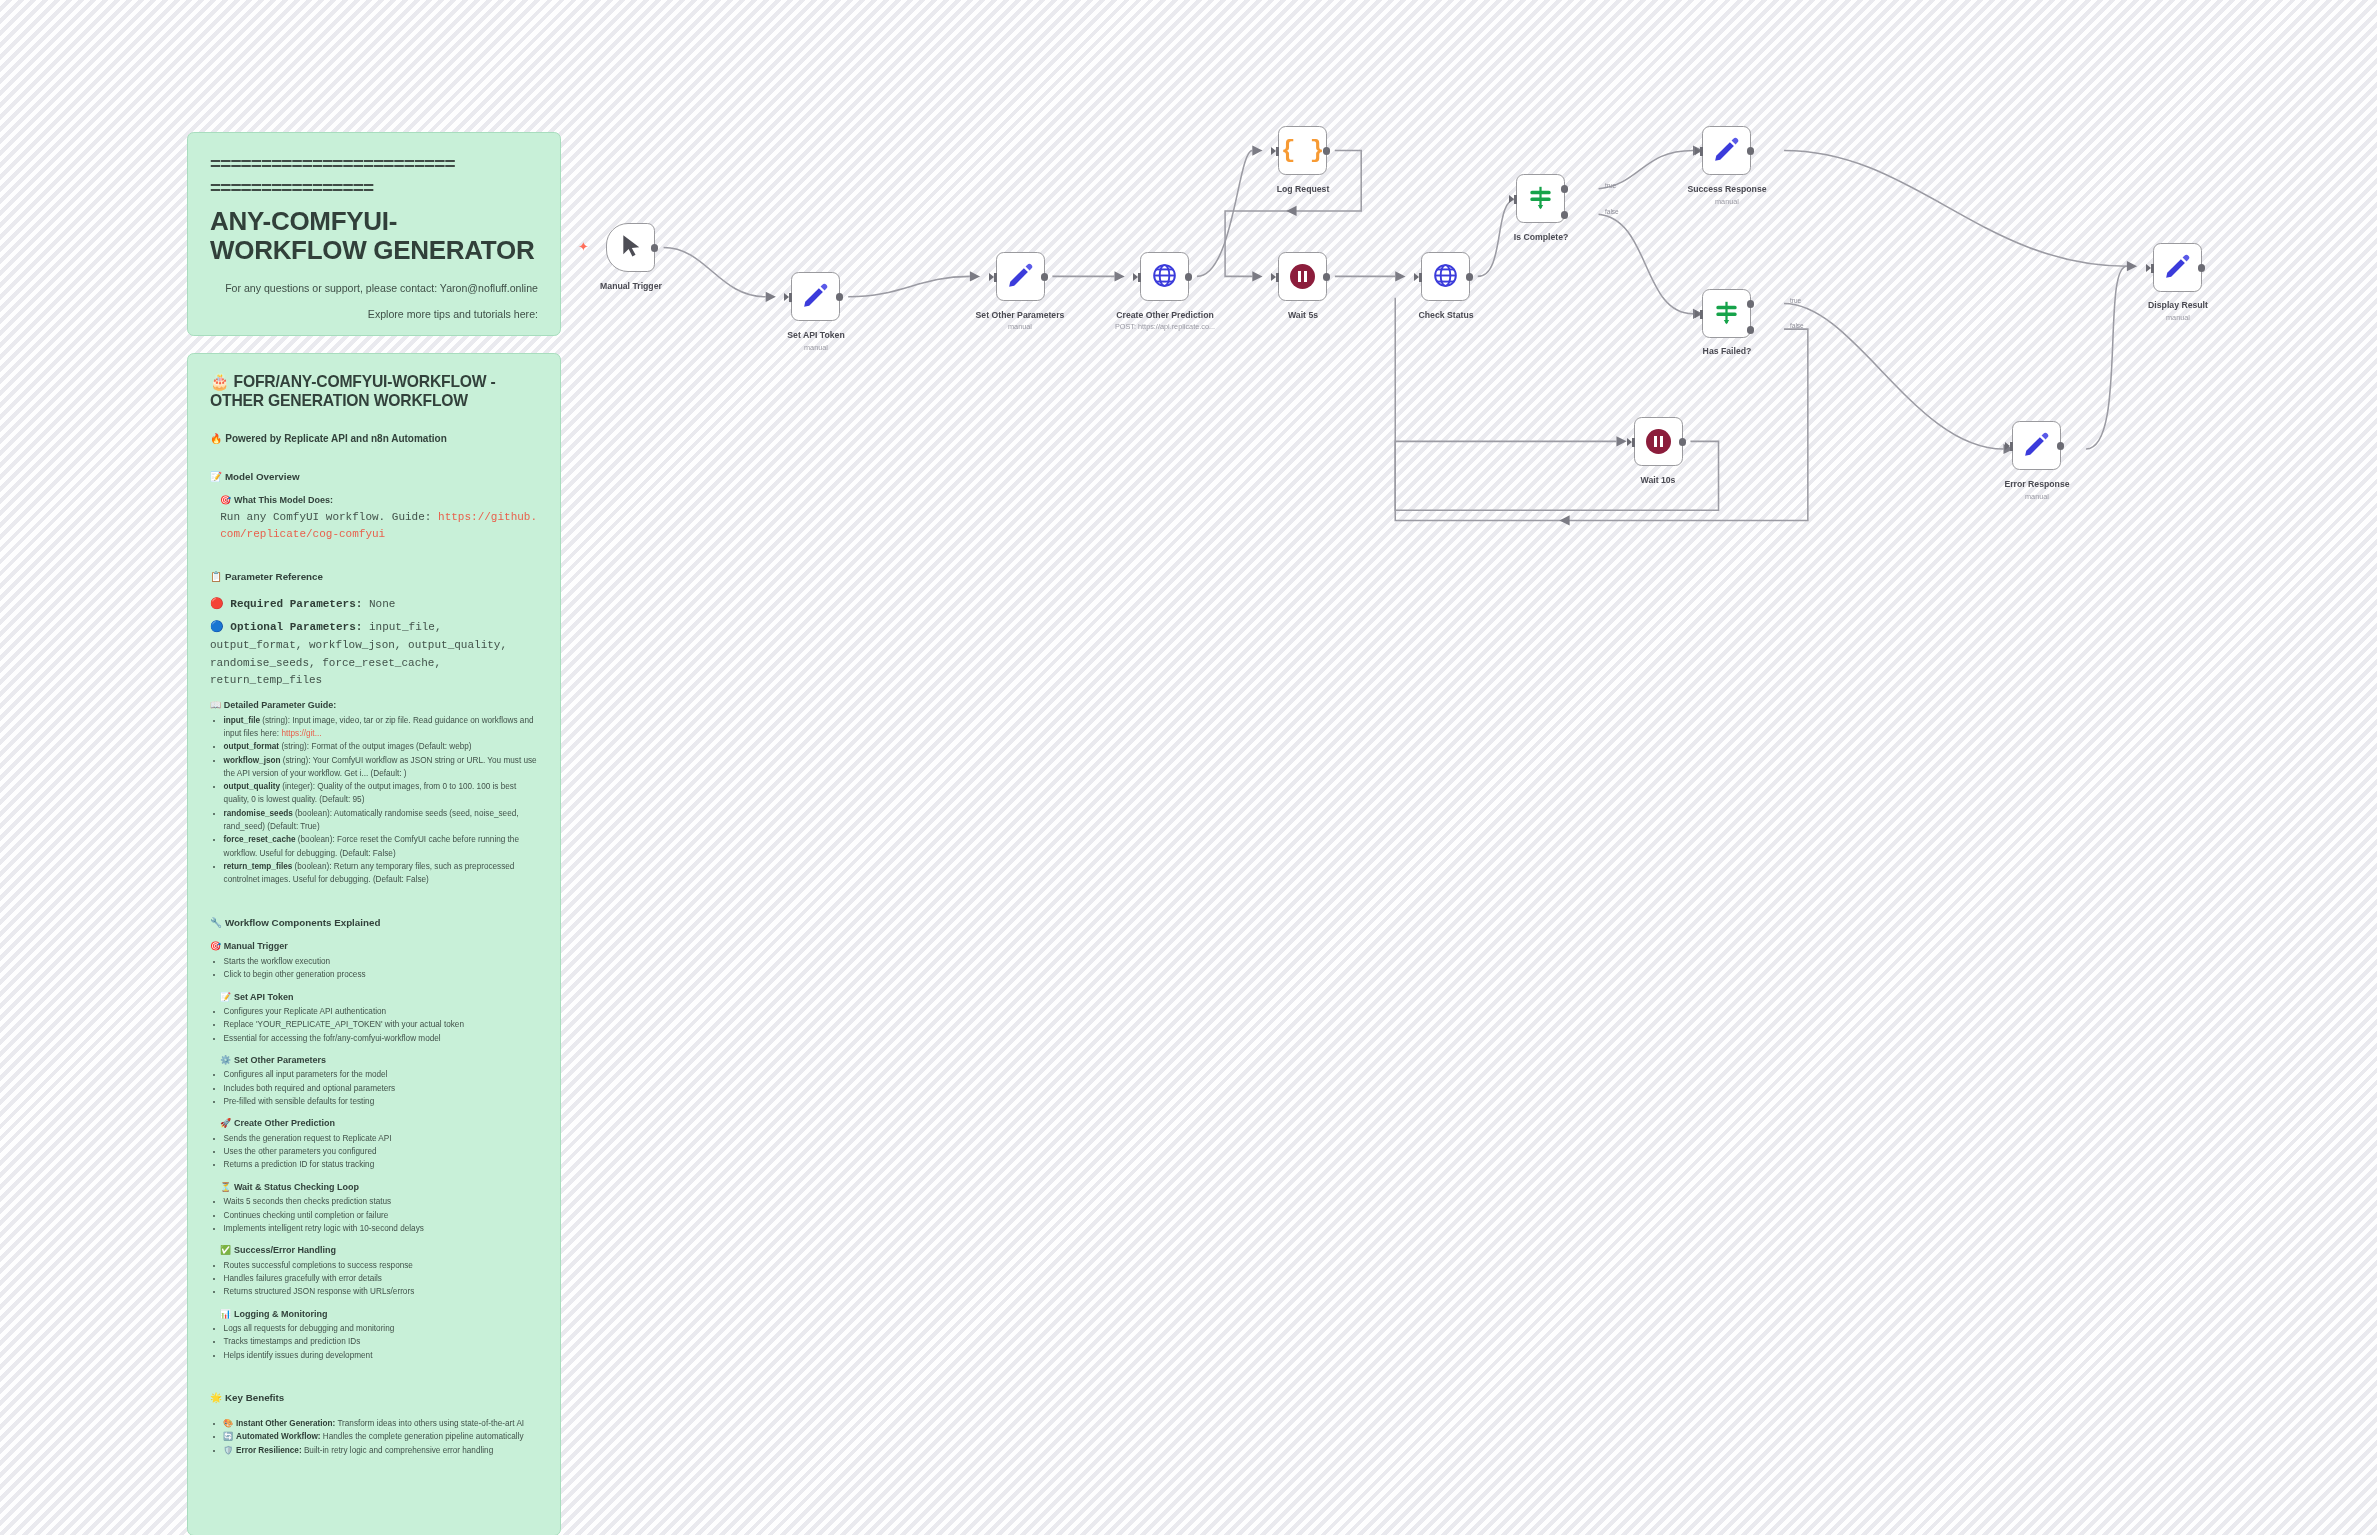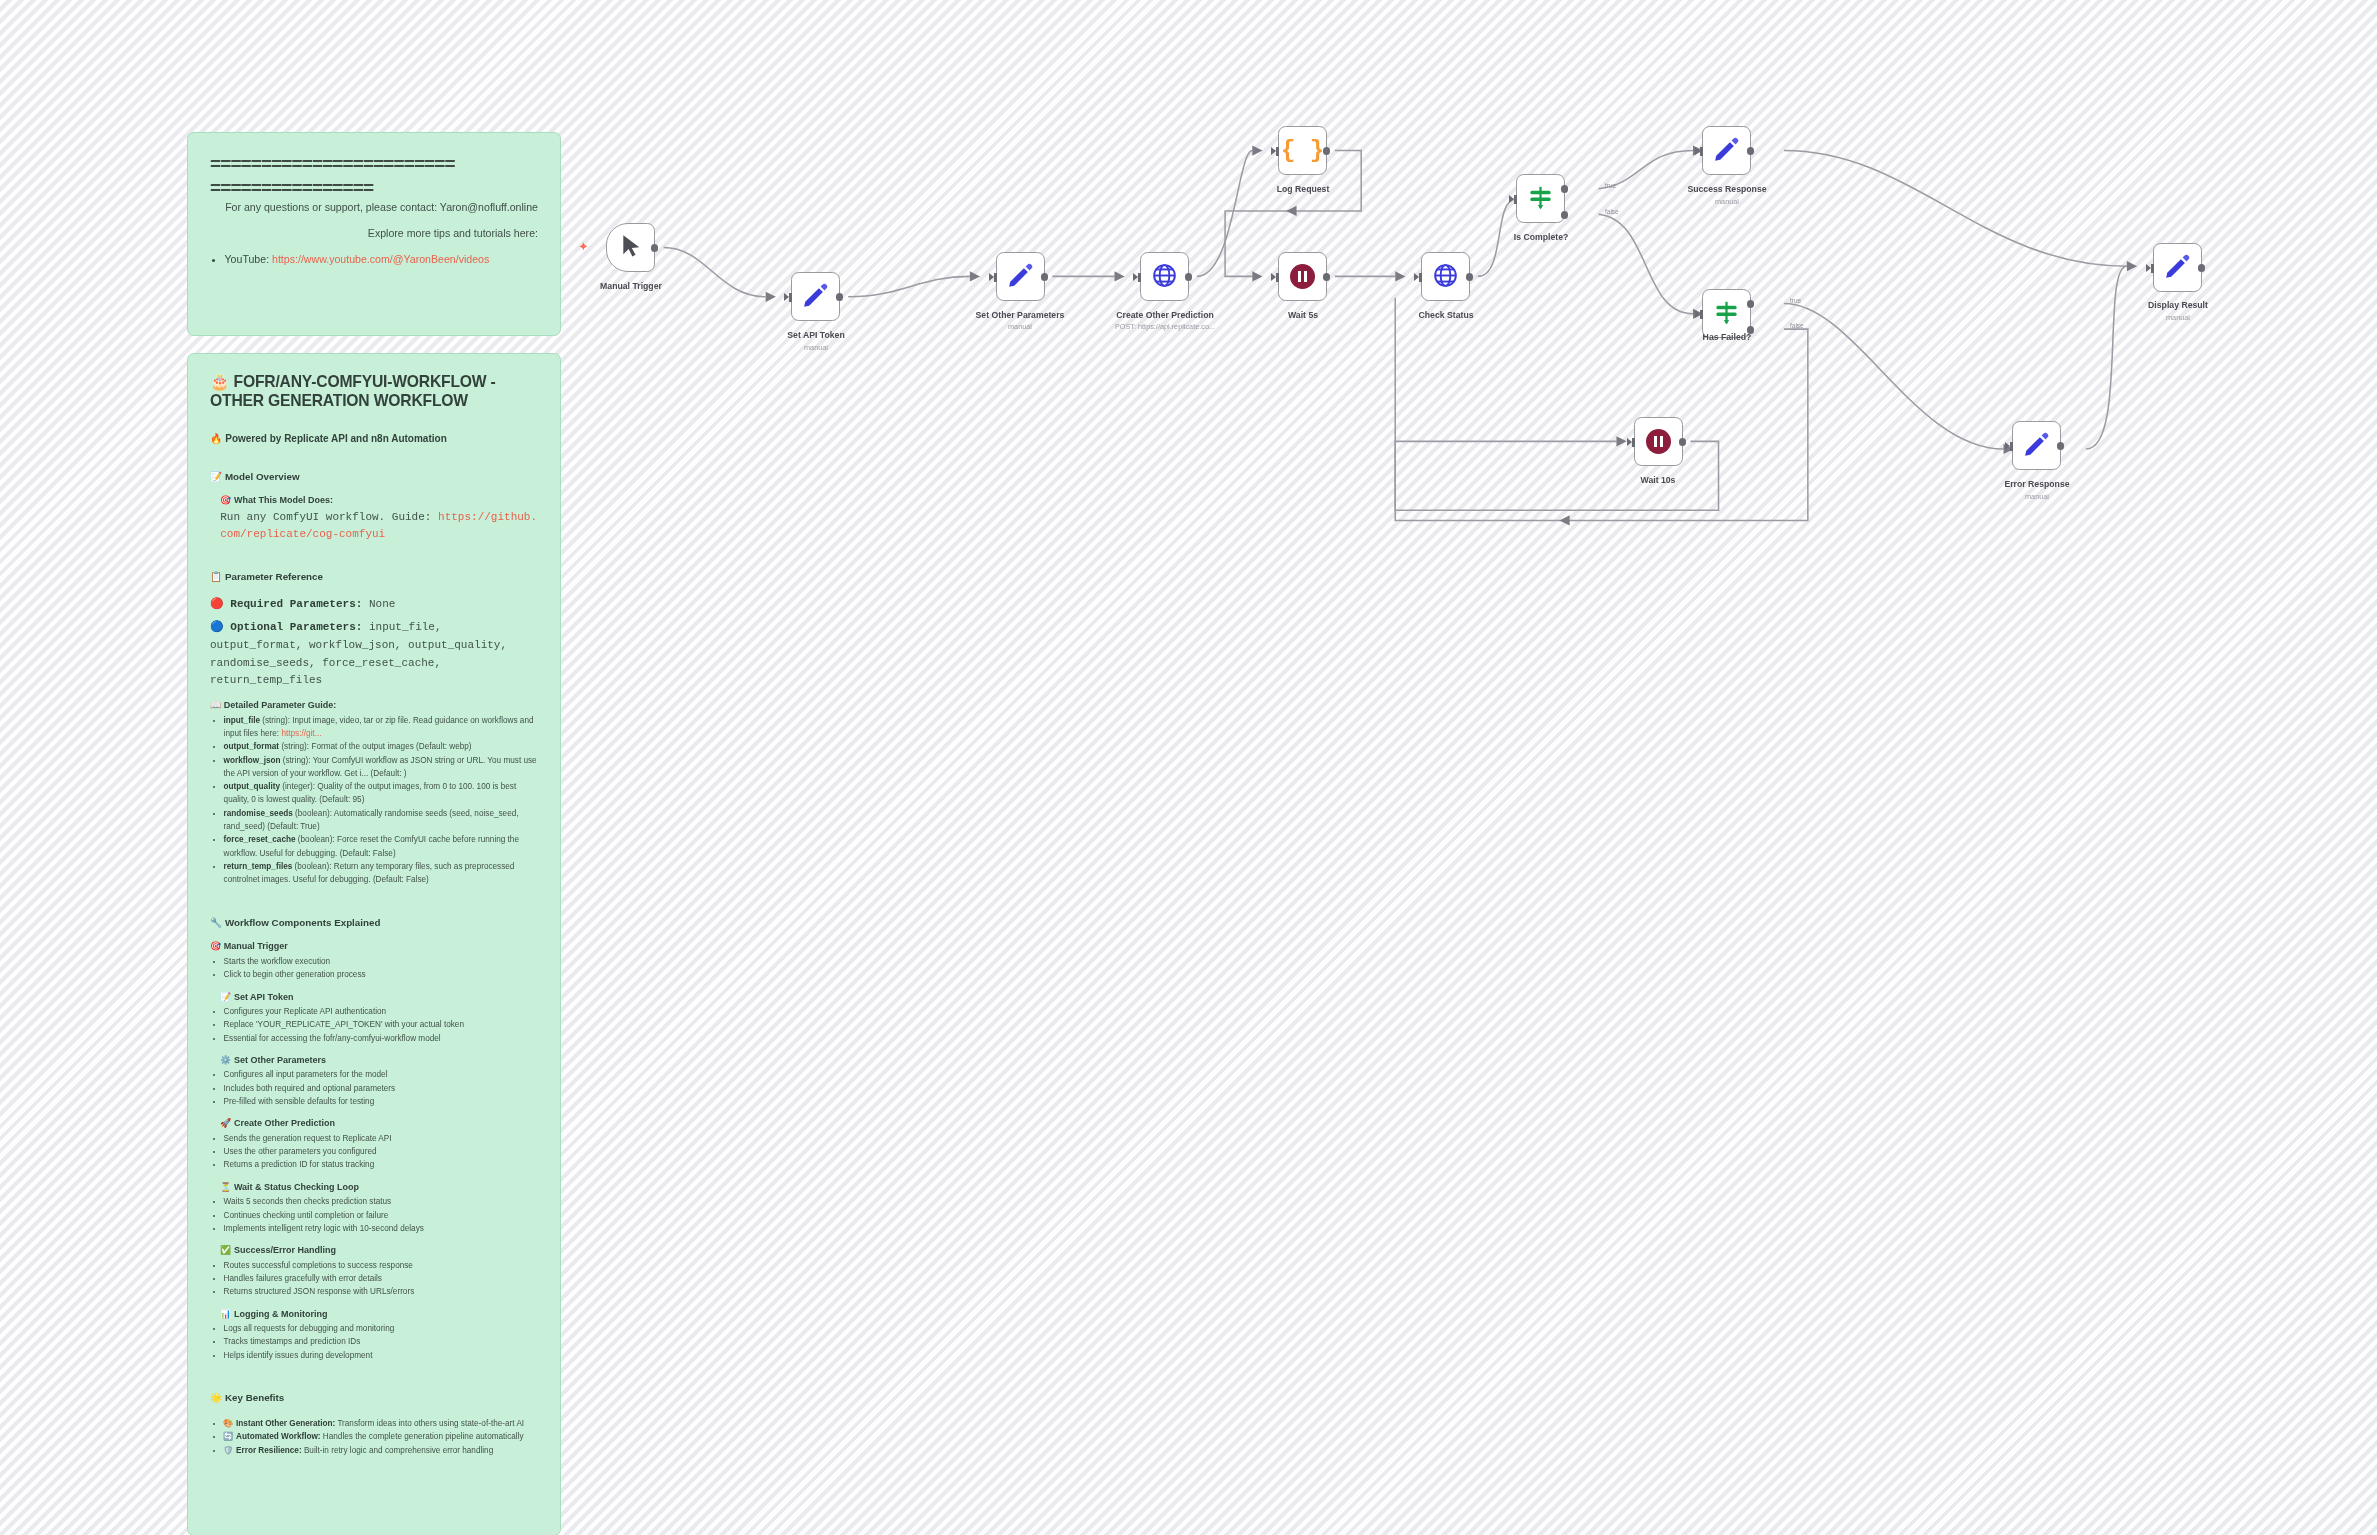--- a/index.html
+++ b/index.html
@@ -217,20 +217,21 @@
     <path class="edge" d="M 2097 177 C 2250 177 2330 313 2500 313"></path>
     <polygon class="arrow" points="2500,307 2512,313 2500,319"></polygon>
 
     <path class="edge" d="M 2452 528 C 2500 528 2470 313 2500 313"></path>
   </svg>
 
   <div class="sticky" id="sticky-header">
     <div class="sticky-inner">
       <div class="eq-rule">========================</div>
       <div class="eq-rule">================</div>
+      <div class="note-title">ANY-COMFYUI-WORKFLOW GENERATOR</div>
       <p class="note-p">For any questions or support, please contact: Yaron@nofluff.online</p>
       <p class="note-p">Explore more tips and tutorials here:</p>
       <ul class="note-ul">
         <li><span>YouTube: </span><a class="link" href="#">https://www.youtube.com/@YaronBeen/videos</a></li>
       </ul>
     </div>
   </div>
 
   <div class="sticky" id="sticky-docs">
     <div class="sticky-inner">
@@ -470,21 +471,21 @@
         <rect x="11" y="2.5" width="2" height="19" fill="#16a34a"></rect>
         <polygon points="12,22.5 9.6,18.6 14.4,18.6" fill="#16a34a"></polygon>
       </svg>
     </span>
     <div class="port-in" style="left:-7.7px; top:20.4px;"></div>
     <div class="port" style="right:-4.3px; top:10.2px;"></div>
     <div class="port" style="right:-4.3px; top:36px;"></div>
   </div>
   <div class="port-lbl" style="left:1790px; top:297px;">true</div>
   <div class="port-lbl" style="left:1790px; top:322px;">false</div>
-  <div class="node-label" style="left:1727px; top:332px;">Has Failed?</div>
+  <div class="node-label" style="left:1727px; top:346px;">Has Failed?</div>
 
   <div class="node" style="left:1634px; top:417px;">
     <span class="ic-wait">
         <i></i>
         <i></i>
       </span>
     <div class="port-in" style="left:-7.7px; top:20.4px;"></div>
     <div class="port" style="right:-4.3px; top:20.4px;"></div>
   </div>
   <div class="node-label" style="left:1658px; top:475px;">Wait 10s</div>

